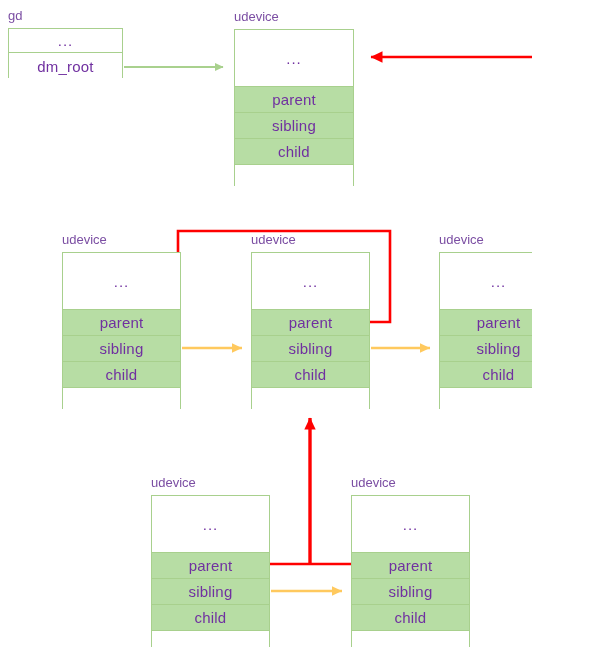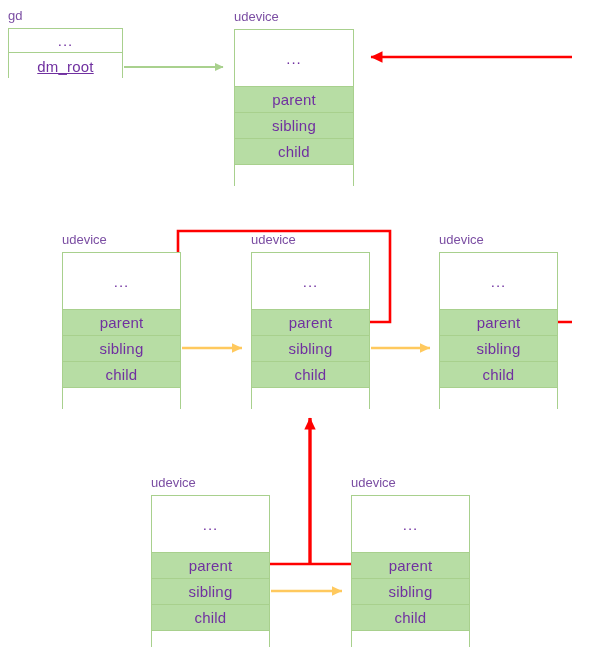--- a/index.html
+++ b/index.html
@@ -9,21 +9,20 @@
   }
   body {
     font-family: "Liberation Sans", sans-serif;
   }
   #canvas {
     position: relative;
     width: 532px;
     height: 647px;
     overflow: hidden;
     background: #ffffff;
-    padding-left: 40px;
   }
   #edges {
     position: absolute;
     left: 0;
     top: 0;
     width: 600px;
     height: 647px;
     pointer-events: none;
   }
   .node {
@@ -120,21 +119,21 @@
     <g>
       <path d="M271,591 L342,591" fill="none" stroke="#ffc95e" stroke-width="2.6" marker-end="url(#arrow-yellow)"></path>
     </g>
   </svg>
 
   <div id="nodes">
       <div class="node" style="left: 8px; top: 28px; width: 115px; height: 50px;">
         <div class="node-label">gd</div>
         <div class="box" style="width: 115px; height: 50px;">
           <div class="row plain dots" style="height: 24px;">...</div>
-          <div class="row plain" style="height: 26px; text-decoration: underline;">dm_root</div>
+          <div class="row plain" style="height: 26px;">dm_root</div>
         </div>
       </div>
       <div class="node" style="left: 234px; top: 29px; width: 120px; height: 157px;">
         <div class="node-label">udevice</div>
         <div class="box" style="width: 120px; height: 157px;">
           <div class="row plain dots" style="height: 57px;">...</div>
           <div class="row filled" style="height: 26px;">parent</div>
           <div class="row filled" style="height: 26px;">sibling</div>
           <div class="row filled" style="height: 26px;">child</div>
           <div class="row plain" style="height: 22px;"></div>

